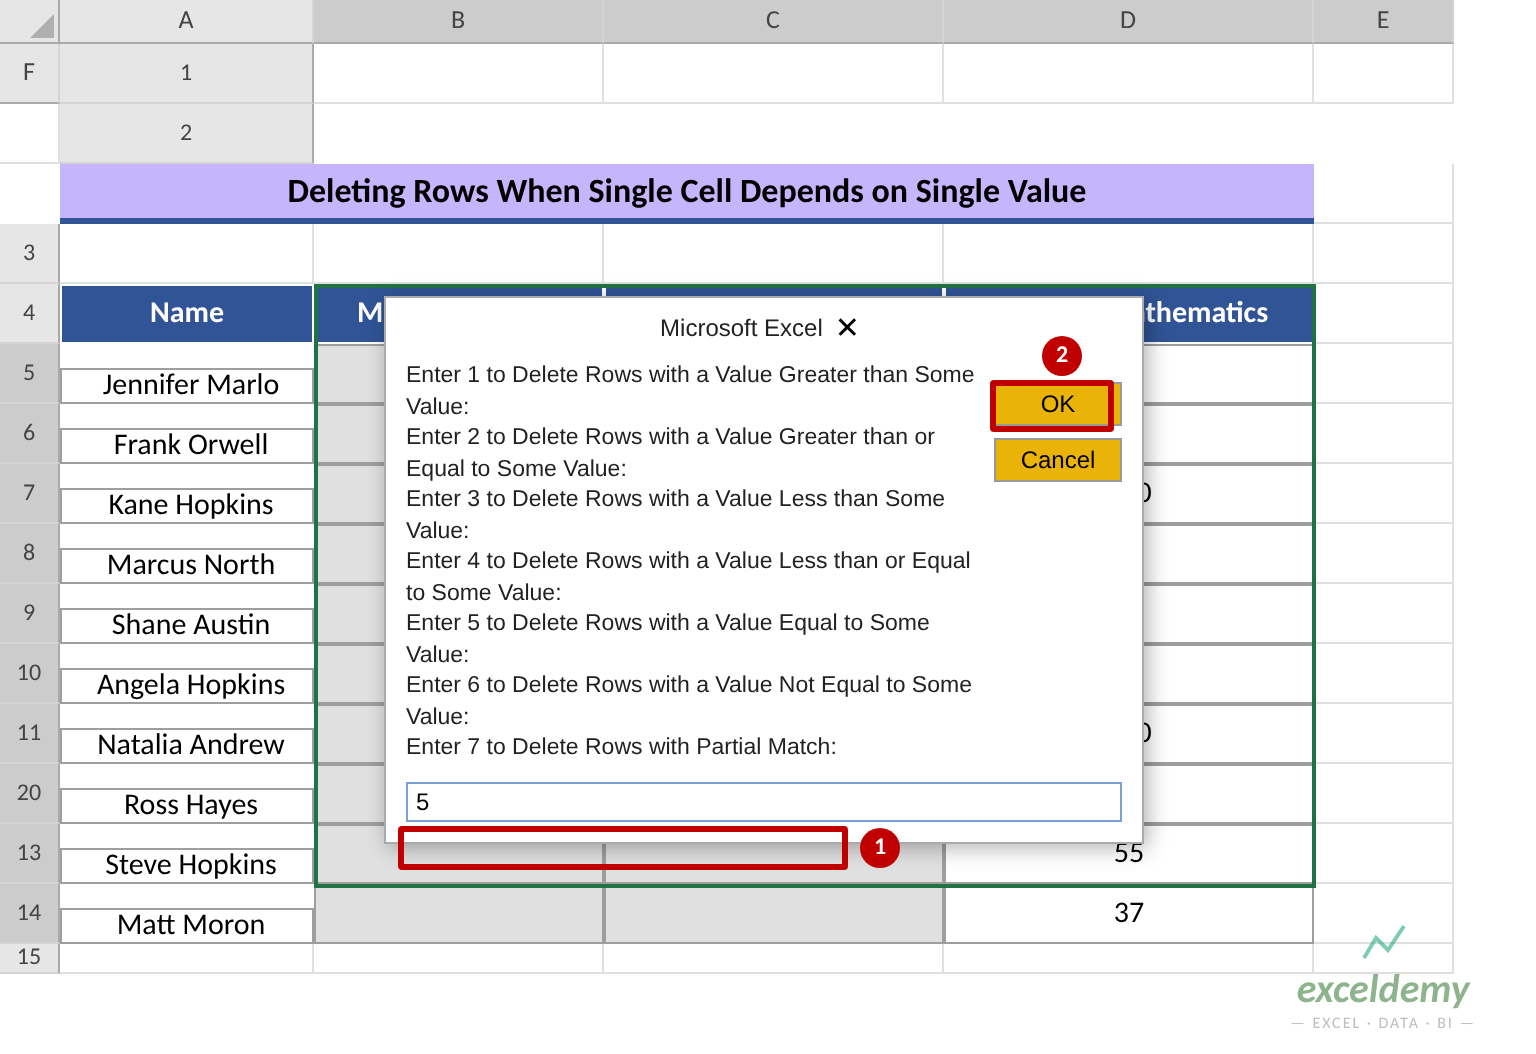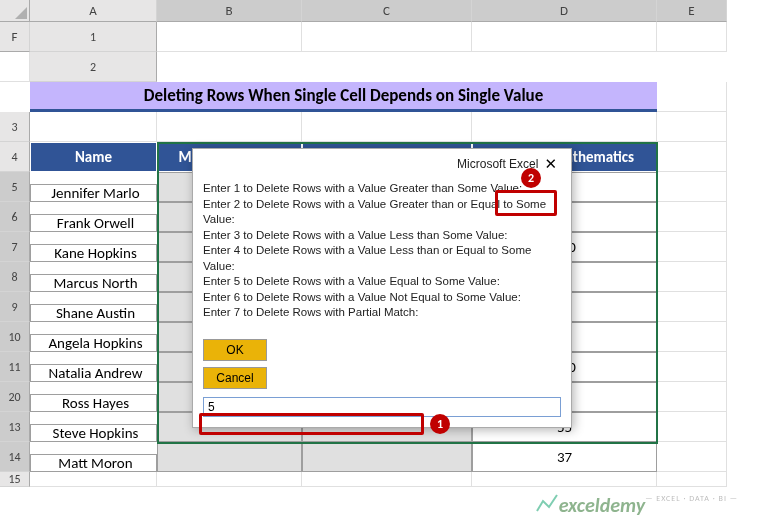--- a/index.html
+++ b/index.html
@@ -19,35 +19,35 @@
 
 .th { background: #305496; color: #fff; font-weight: bold; font-size: 15px; display: flex; align-items: center; justify-content: center; border: 1px solid #fff; }
 .td { background: #fff; border: 1px solid #9e9e9e; display: flex; align-items: center; justify-content: center; font-size: 15px; }
 .td.name { padding-left: 4px; margin-top: 12px; }
 .td-sel { background: #e0e0e0; }
 .e-empty { border-right: 1px solid #e0e0e0; border-bottom: 1px solid #e0e0e0; }
 
 .sel-outline { position: absolute; border: 2px solid #217346; pointer-events: none; }
 
 .dialog { position: absolute; left: 192px; top: 148px; width: 380px; background: #fff; border: 1px solid #aaa; box-shadow: 2px 2px 10px rgba(0,0,0,.3); font-family: "Segoe UI", Tahoma, sans-serif; font-size: 12px; }
-.dlg-titlebar { display: flex; justify-content: flex-end; align-items: center; padding: 6px 8px 4px 10px; }
+.dlg-titlebar { display: flex; justify-content: center; align-items: center; padding: 6px 8px 4px 10px; }
 .dlg-title { font-size: 12px; color: #222; }
 .dlg-close { font-size: 15px; padding: 0 6px; cursor: pointer; }
-.dlg-body { display: flex; padding: 4px 10px 8px 10px; gap: 8px; flex-direction: column; }
+.dlg-body { display: flex; padding: 4px 10px 8px 10px; gap: 8px; }
 .dlg-text { flex: 1; font-size: 11.5px; line-height: 1.35; color: #222; }
 .dlg-text div { margin-bottom: 0; }
 .dlg-buttons { display: flex; flex-direction: column; gap: 6px; width: 64px; margin-top: 10px; }
 .dlg-btn { border: 1px solid #999; background: #eab308; font-size: 12px; padding: 3px 0; cursor: pointer; text-align: center; }
 .dlg-input-wrap { padding: 0 10px 10px 10px; }
 .dlg-input { width: 100%; border: 1px solid #7a9fd4; font-size: 12px; padding: 2px 4px; outline: none; }
 
 .ann-red { position: absolute; border: 3px solid #c00000; border-radius: 2px; pointer-events: none; }
 .ann-circle { position: absolute; width: 20px; height: 20px; border-radius: 50%; background: #c00000; color: #fff; font-weight: bold; font-size: 12px; display: flex; align-items: center; justify-content: center; pointer-events: none; }
 
-.watermark { position: absolute; right: 30px; bottom: 10px; opacity: .55; font-size: 9px; color: #17a673; letter-spacing: 1px; display: flex; flex-direction: row; align-items: flex-start; }
+.watermark { position: absolute; right: 30px; bottom: 10px; opacity: .55; font-size: 9px; color: #17a673; letter-spacing: 1px; display: flex; flex-direction: column; align-items: center; }
 .watermark .wm-main { font-size: 20px; font-weight: bold; color: #373; font-style: italic; letter-spacing: 0; }
 .watermark .wm-sub { font-size: 8px; color: #888; }
 .watermark svg { margin-bottom: 2px; }
 </style>
 </head>
 <body>
 
 <div class="grid">
   <div class="corner"></div>
   <div class="colhdr">A</div>

